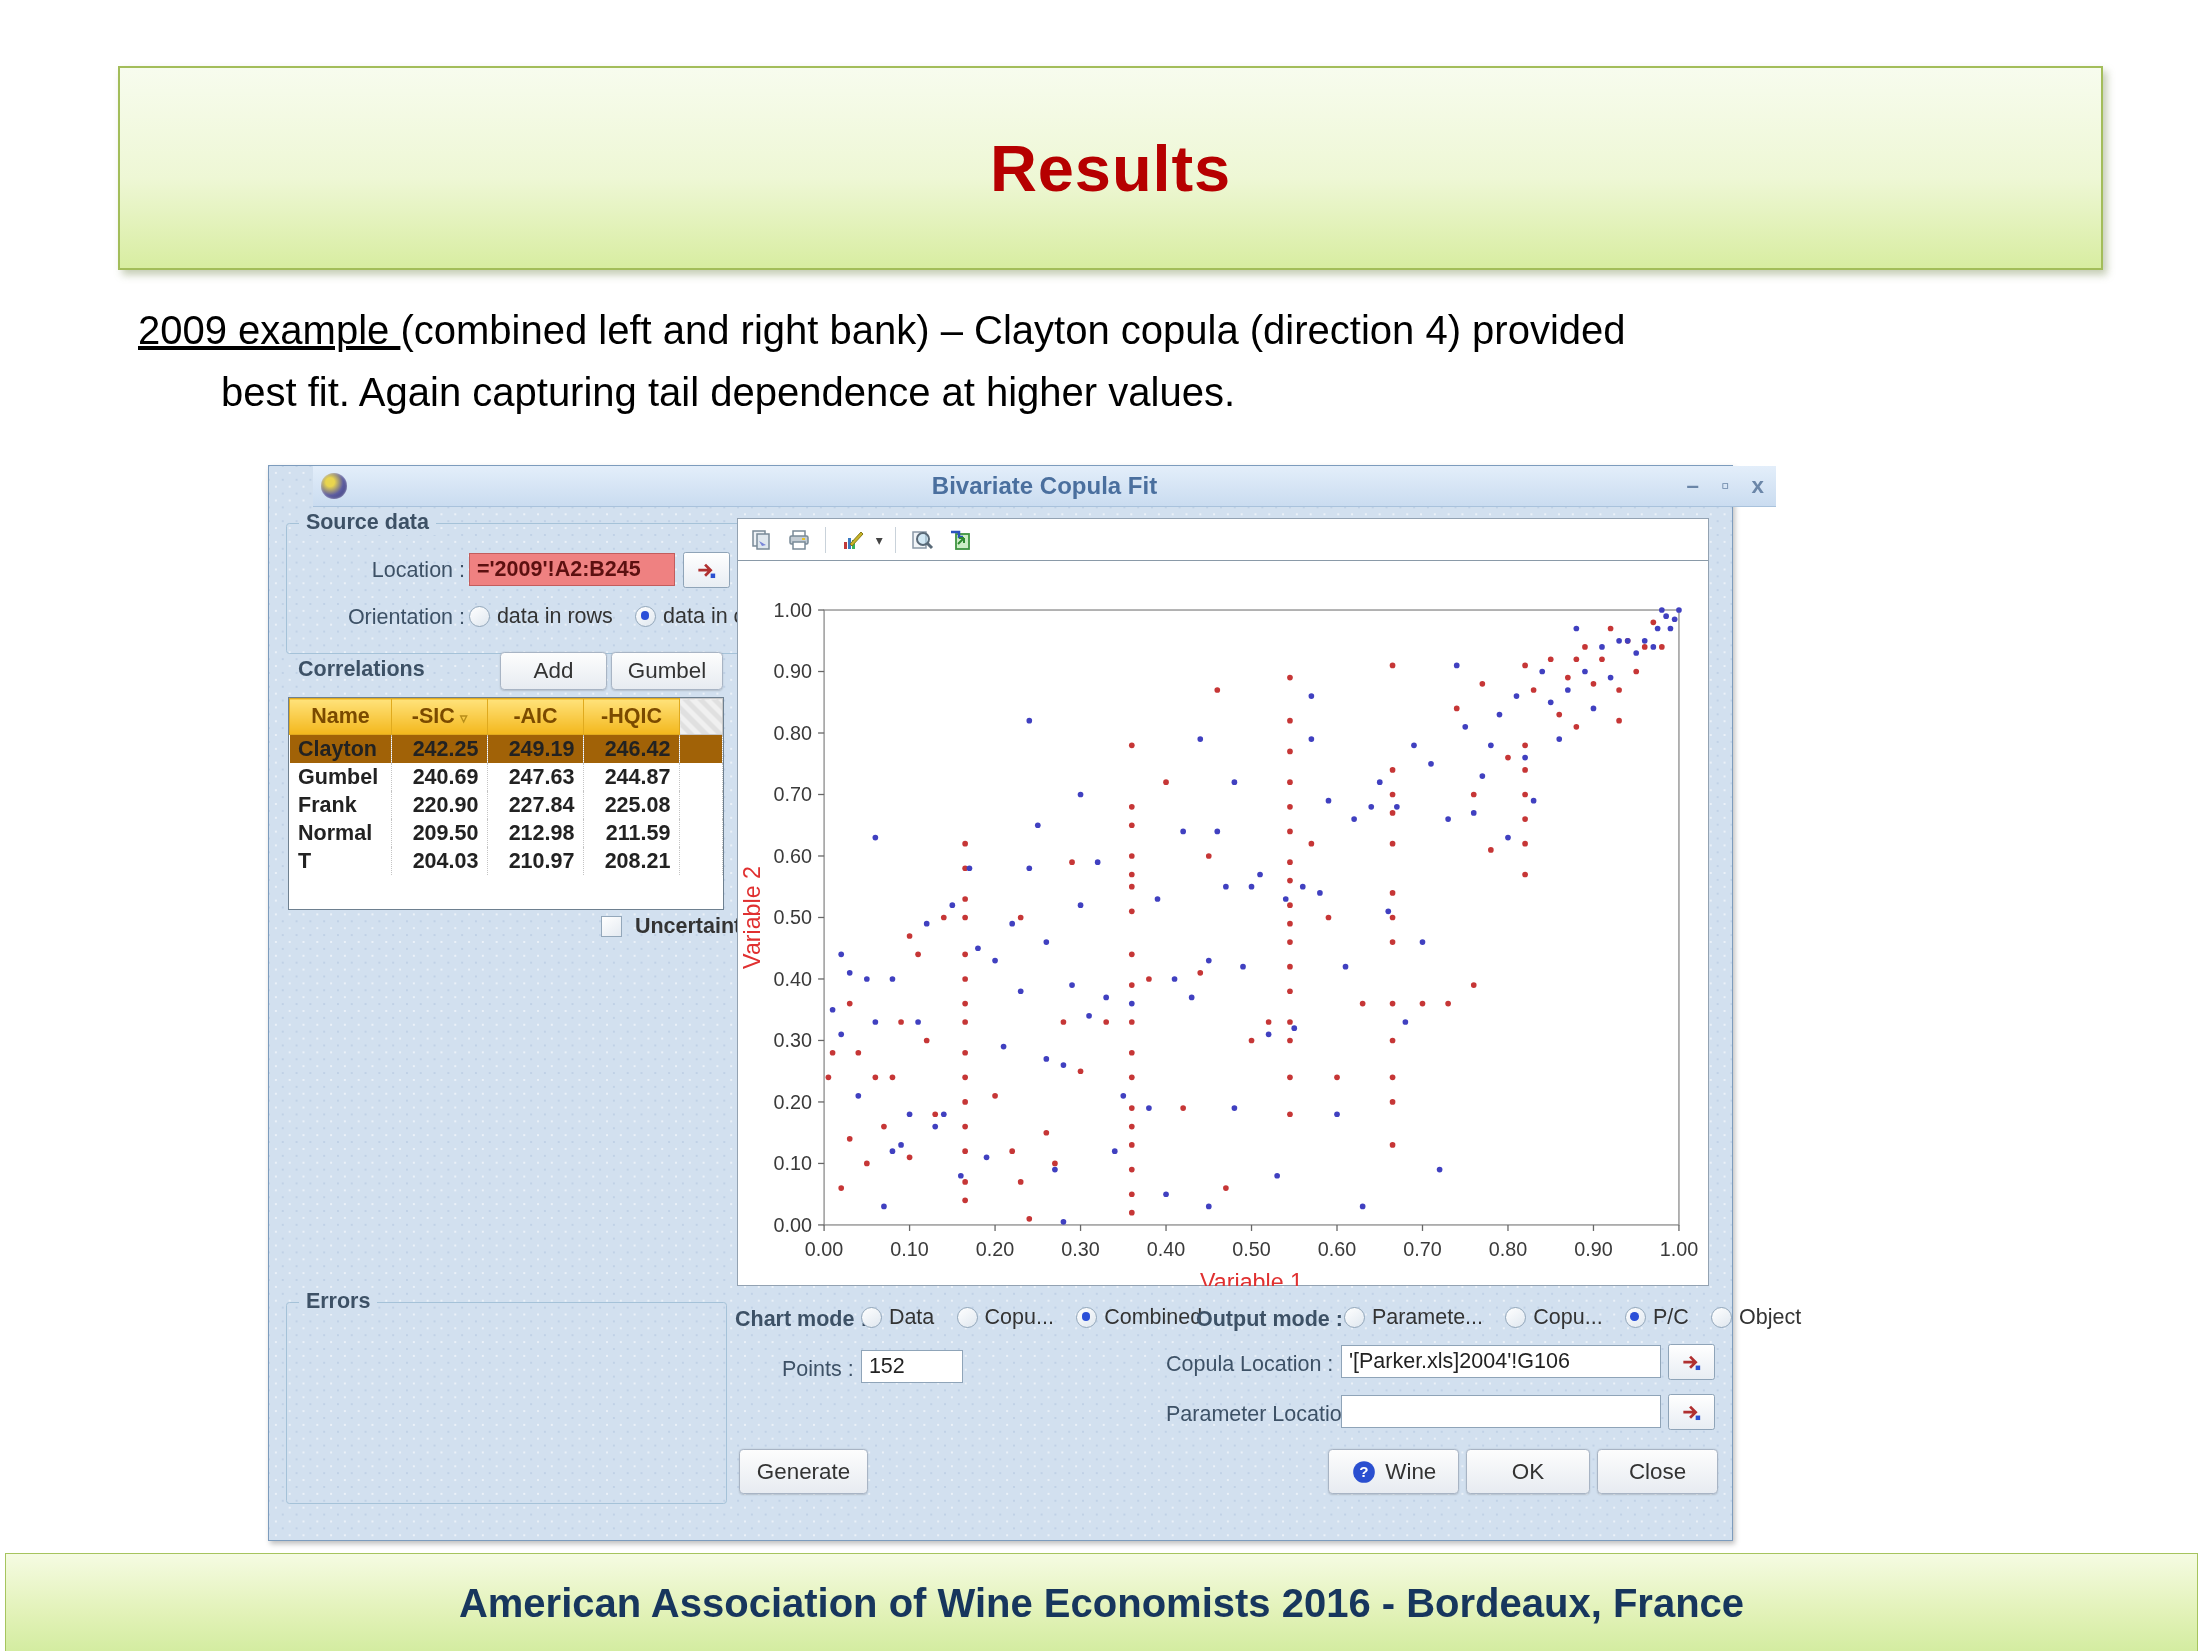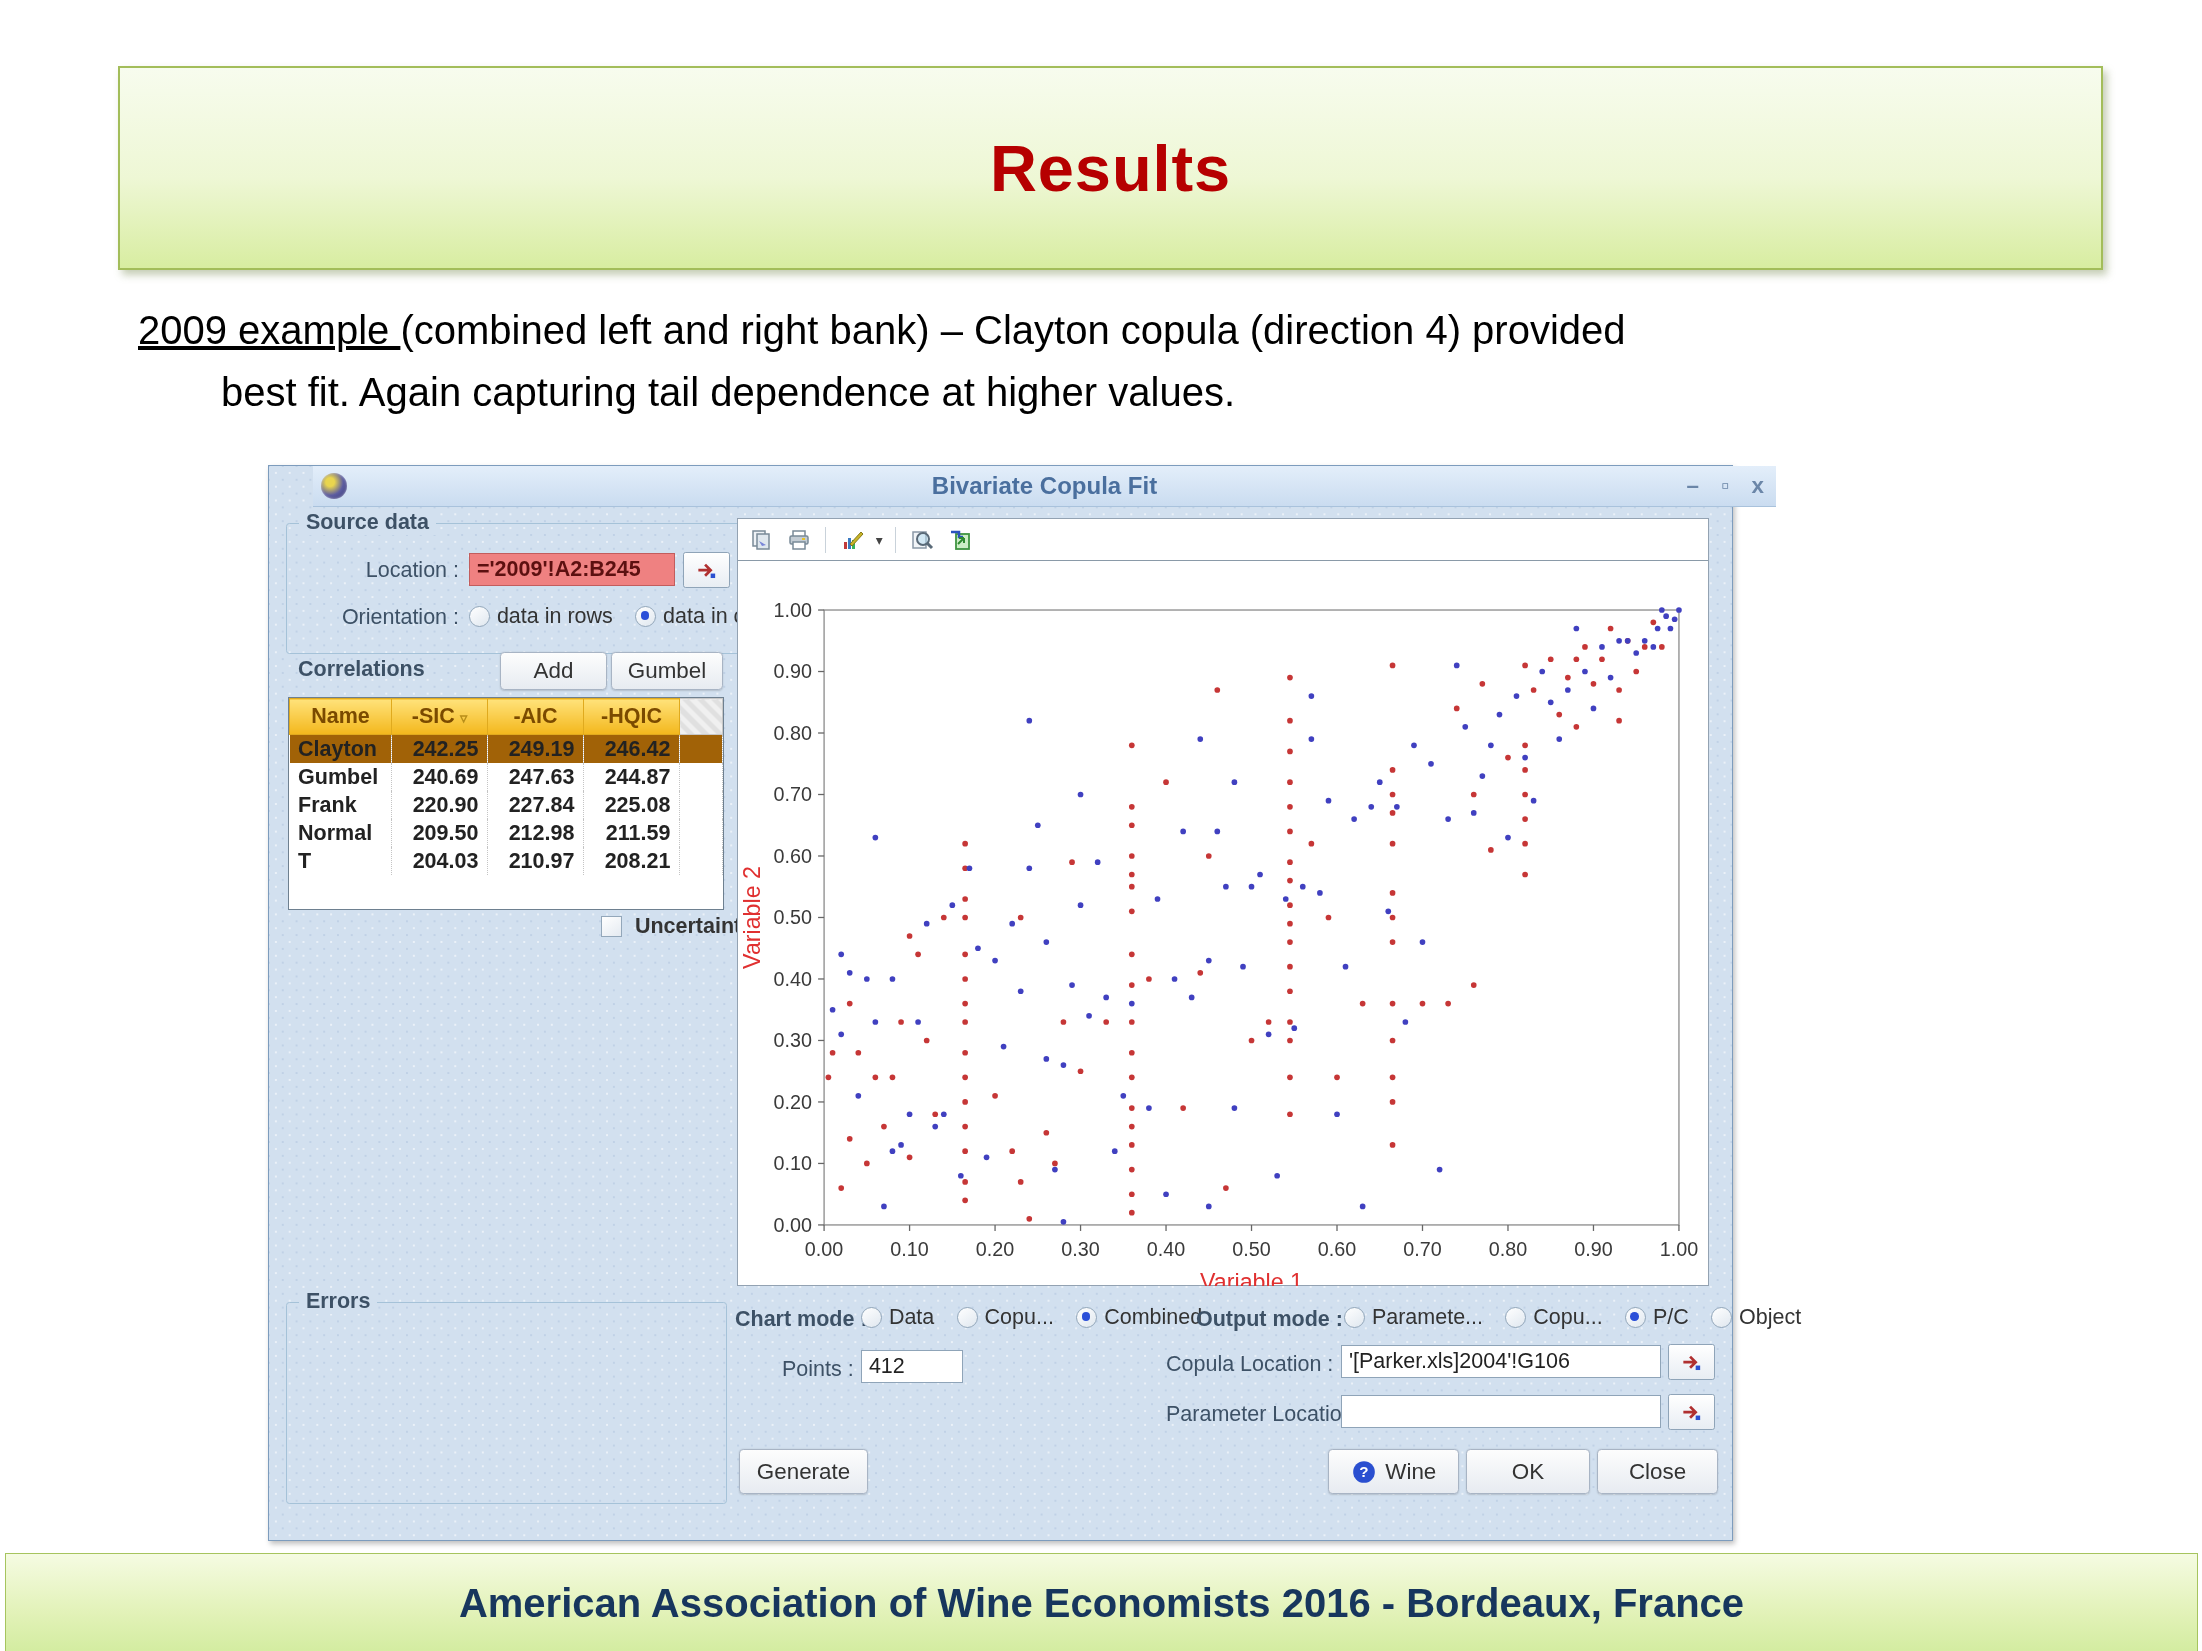--- a/index.html
+++ b/index.html
@@ -141,21 +141,21 @@
   <div class="titlebar">
     <span class="app-icon"></span>
     <span class="title-text">Bivariate Copula Fit</span>
     <span class="win-controls">
       <span>–</span>
       <span>▫</span>
       <span>x</span>
     </span>
   </div>
 
-  <div class="group" style="left:17px;top:57px;width:456px;height:129px;">
+  <div class="group" style="left:17px;top:57px;width:456px;height:129px;padding-left:6px;">
     <span class="glabel">Source data</span>
     <span class="lab row-label" style="right:284px;top:34px;">Location :</span>
     <div class="txt red" style="left:182px;top:29px;width:206px;">='2009'!A2:B245</div>
     <div class="refedit" style="left:396px;top:28px;">
       <svg width="22.4" height="22.4" viewBox="0 0 20 20">
           <path d="M3 10 L13 10 M9 5 L14 10 L9 15" stroke="#b03030" stroke-width="2.4" fill="none"></path>
           <rect x="14" y="13" width="4" height="4" fill="#2a4fd0"></rect>
         </svg>
     </div>
     <span class="lab row-label" style="right:284px;top:81px;">Orientation :</span>
@@ -575,21 +575,21 @@
       </svg>
   </div>
 
   <span class="lab row-label" style="left:466px;top:841px;font-weight:600;">Chart mode :</span>
   <span class="lab" style="left:592px;top:838px;" id="chart-mode-radios"><span class="radio"></span><span class="rlabel">Data</span><span class="radio"></span><span class="rlabel">Copu...</span><span class="radio checked"></span><span class="rlabel">Combined</span></span>
 
   <span class="lab row-label" style="left:927px;top:841px;font-weight:600;">Output mode :</span>
   <span class="lab" style="left:1075px;top:838px;" id="output-mode-radios"><span class="radio"></span><span class="rlabel">Paramete...</span><span class="radio"></span><span class="rlabel">Copu...</span><span class="radio checked"></span><span class="rlabel">P/C</span><span class="radio"></span><span class="rlabel">Object</span></span>
 
   <span class="lab row-label" style="left:513px;top:891px;">Points :</span>
-  <div class="txt" style="left:592px;top:884px;width:102px;">412</div>
+  <div class="txt" style="left:592px;top:884px;width:102px;">152</div>
 
   <span class="lab row-label" style="left:897px;top:886px;">Copula Location :</span>
   <div class="txt" style="left:1072px;top:879px;width:320px;">'[Parker.xls]2004'!G106</div>
   <div class="refedit" style="left:1399px;top:878px;">
     <svg width="22.4" height="22.4" viewBox="0 0 20 20">
         <path d="M3 10 L13 10 M9 5 L14 10 L9 15" stroke="#b03030" stroke-width="2.4" fill="none"></path>
         <rect x="14" y="13" width="4" height="4" fill="#2a4fd0"></rect>
       </svg>
   </div>
 

